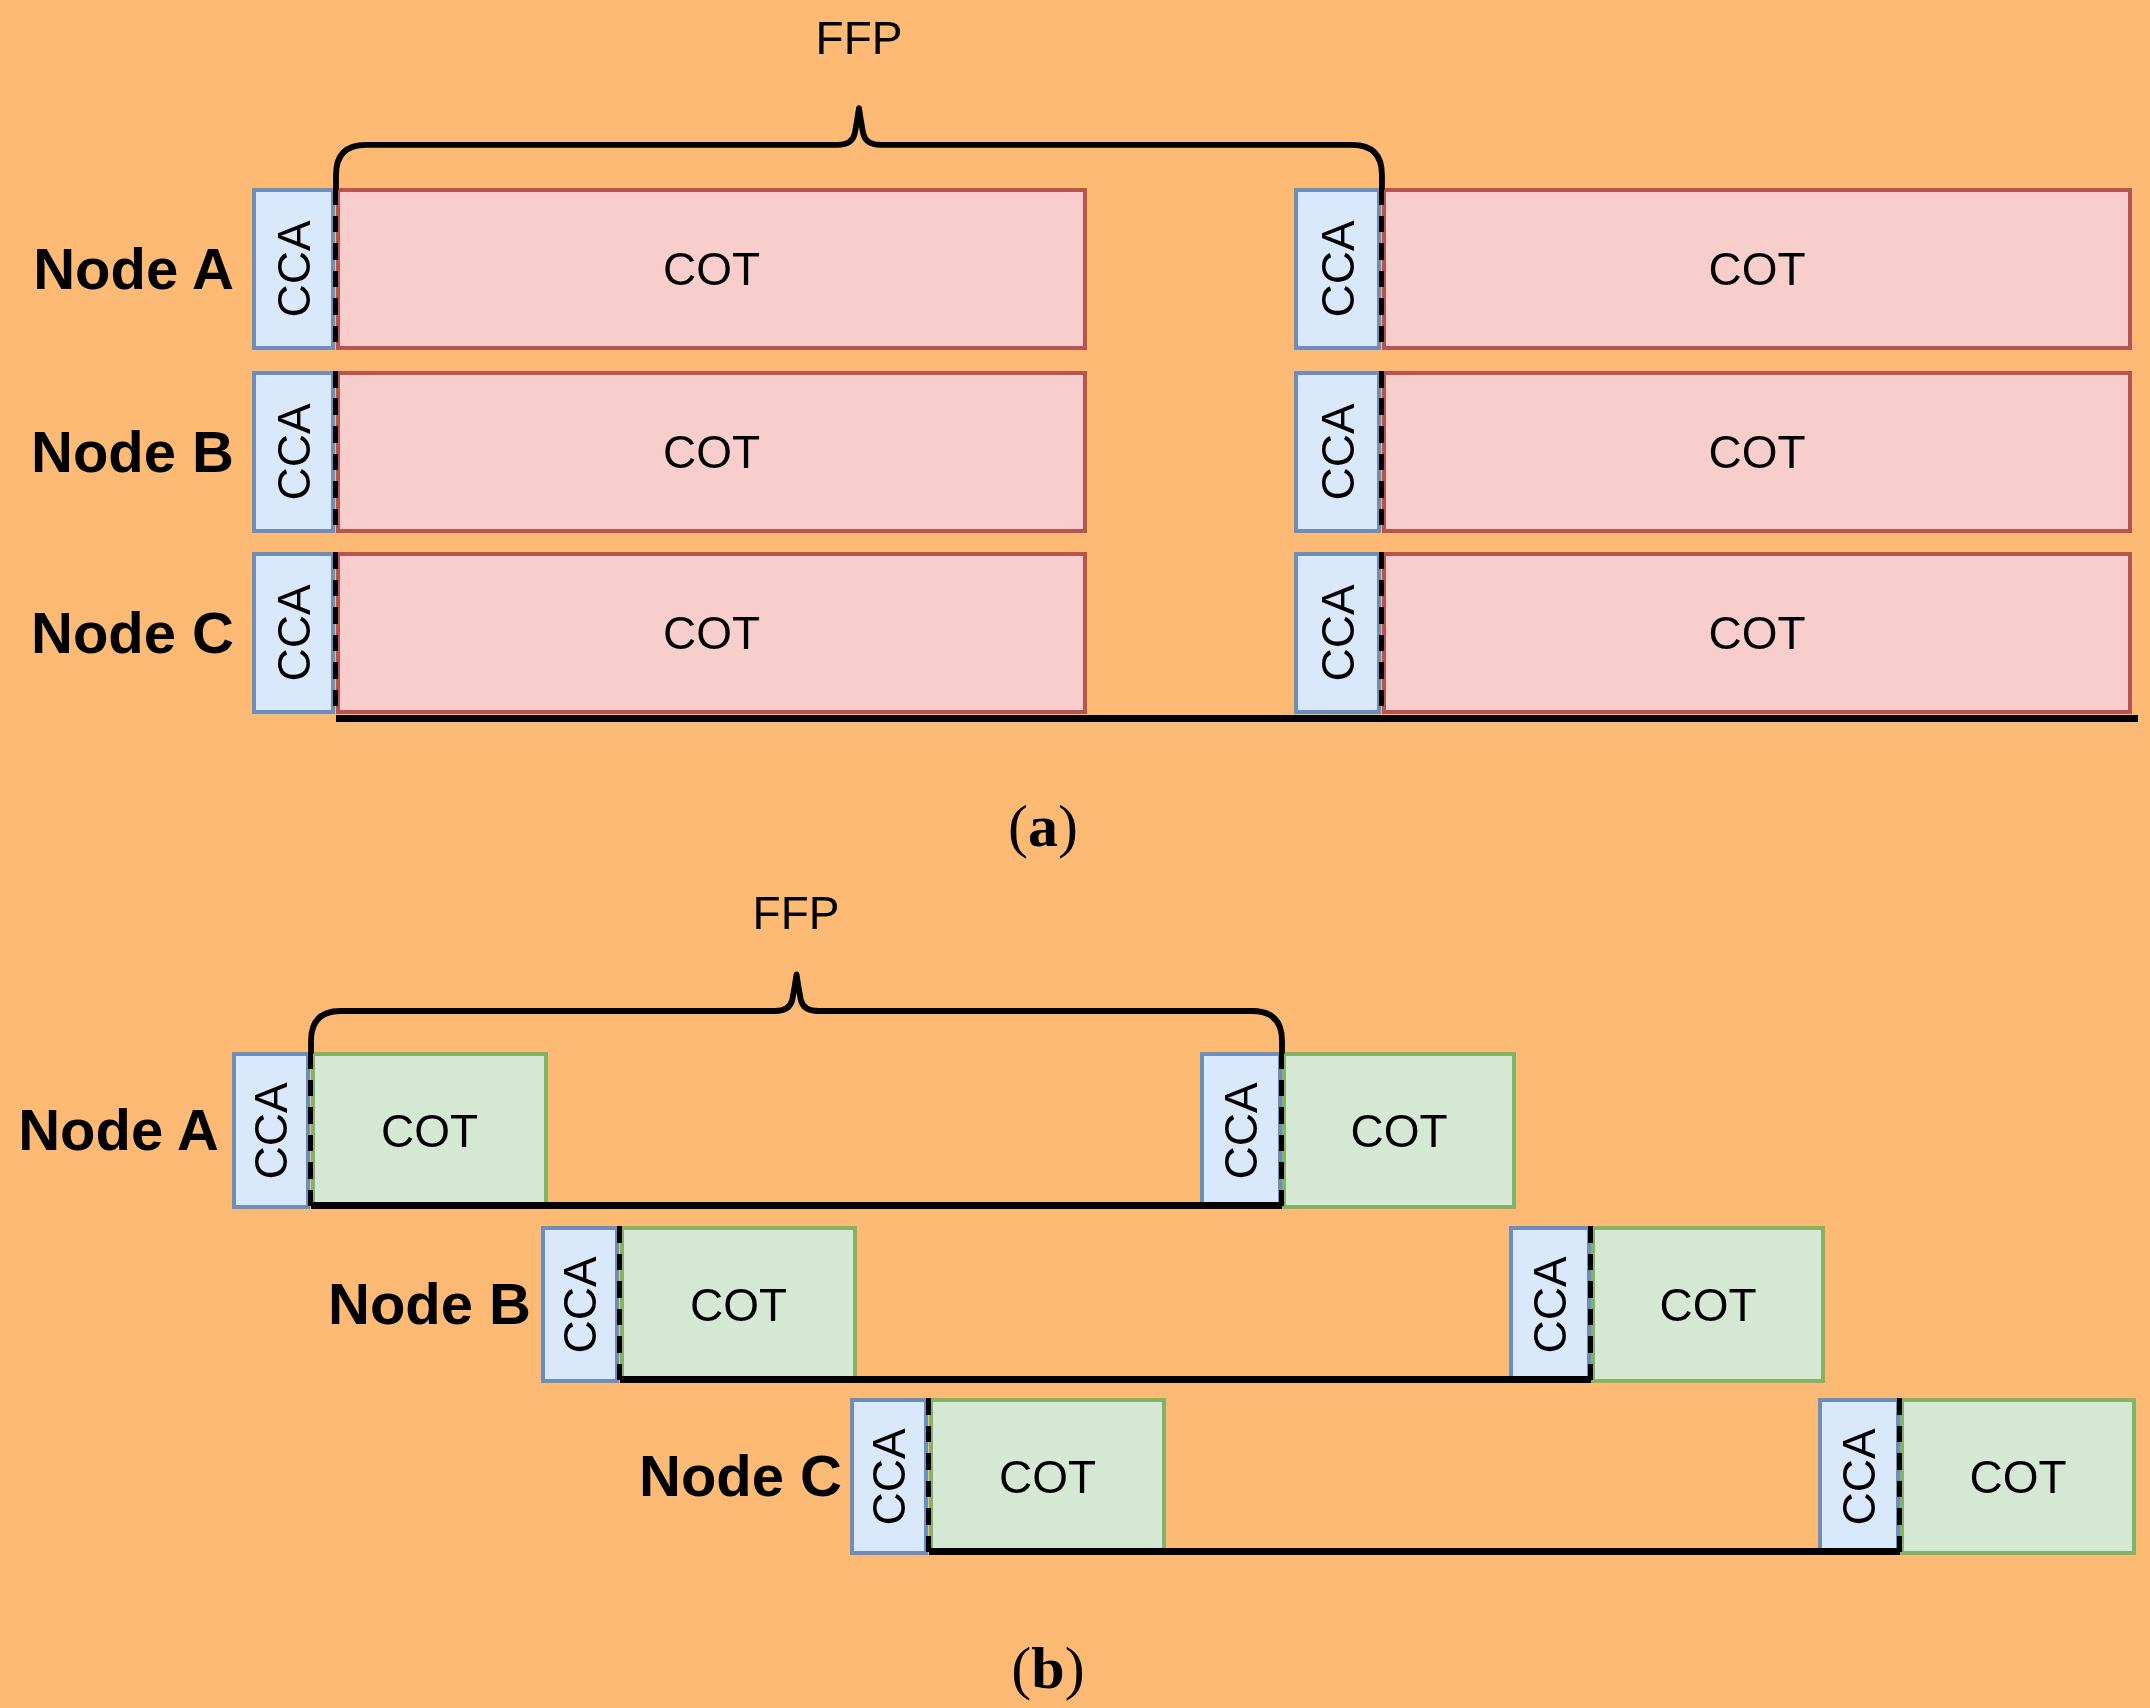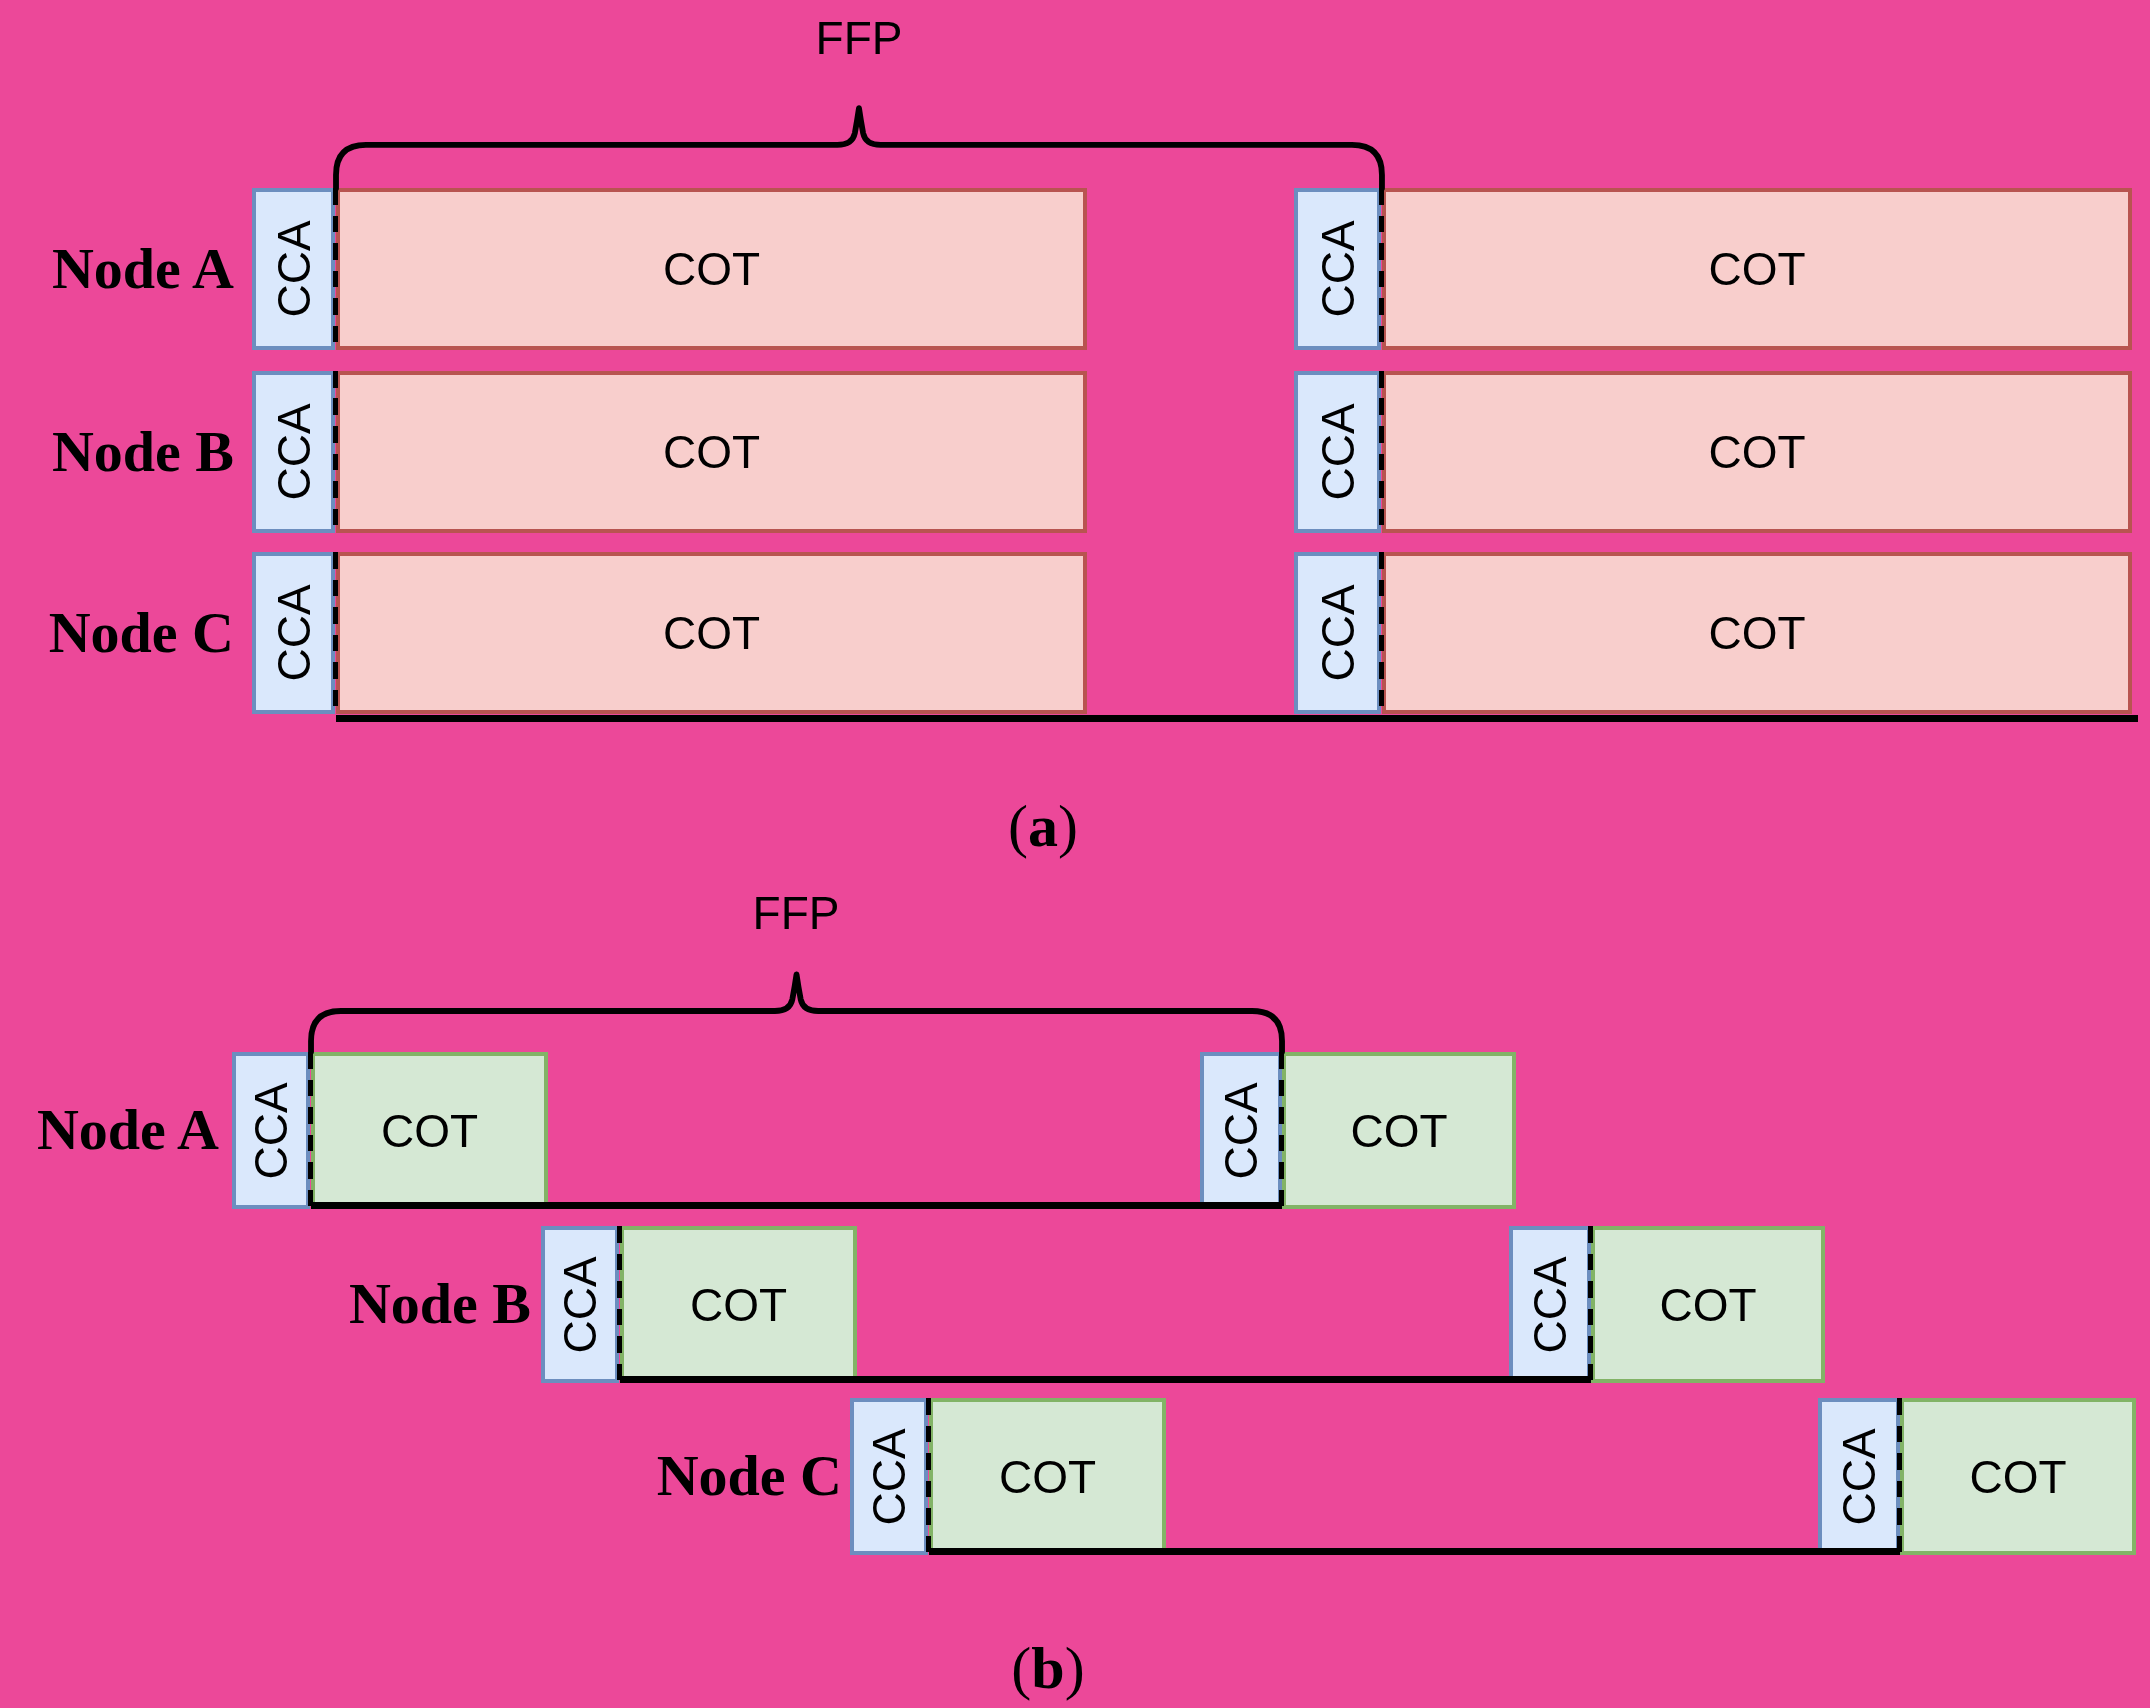--- a/index.html
+++ b/index.html
@@ -1,19 +1,19 @@
 <!DOCTYPE html>
 <html style="font-size:13.3px"><head>
 <meta charset="utf-8">
 <style>
   html,body{margin:0;padding:0;background:#ffffff;}
   #canvas{
     position:relative;
     width:2151px;height:1708px;
-    background:#ec4899;
+    background:#fdba74;
     overflow:hidden;
     font-family:"Liberation Sans", sans-serif;
   }
   .box{
     position:absolute;
     box-sizing:border-box;
     display:flex;align-items:center;justify-content:center;
     z-index:1;
   }
   .box .seg-label{
@@ -21,21 +21,20 @@
   }
   .box.cca .seg-label{
     transform:rotate(-90deg);
   }
   .node-label{
     position:absolute;
     font-size:58px;font-weight:bold;color:#000;
     line-height:1;white-space:nowrap;
     transform:translateY(-50%);
     z-index:1;
-    font-family:Liberation Serif, serif;
   }
   .ffp-label{
     position:absolute;
     font-size:46px;color:#000;line-height:1;white-space:nowrap;
     transform:translate(-50%,-50%);
     z-index:1;
   }
   .dashline{
     position:absolute;width:5px;
     background:repeating-linear-gradient(to bottom,#000 0 16.7px,rgba(0,0,0,0) 16.7px 27.5px);

